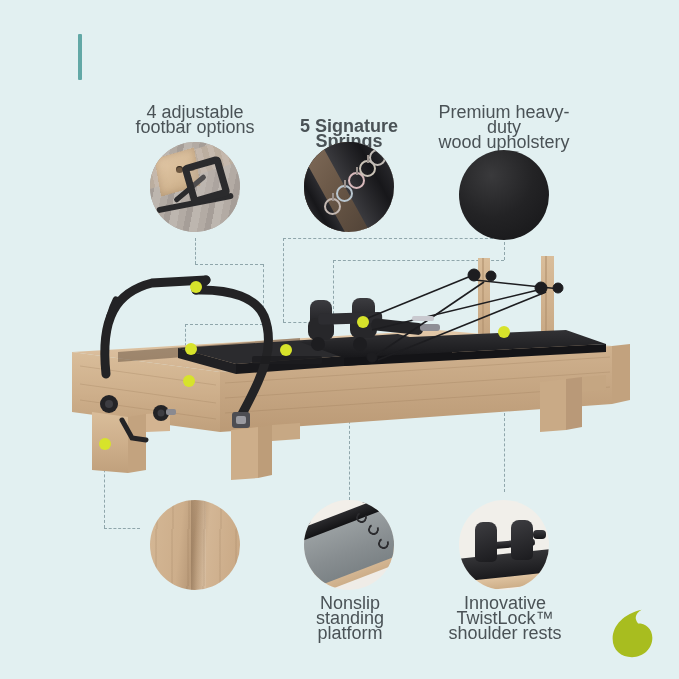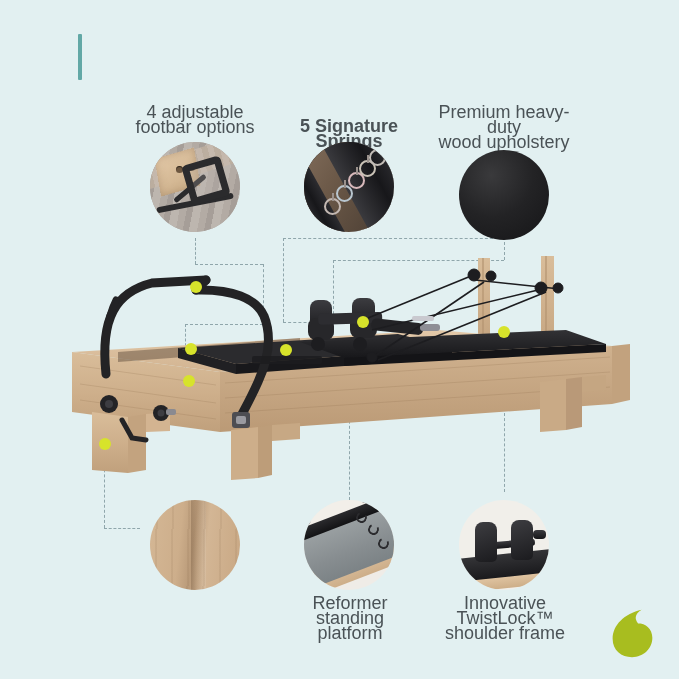--- a/index.html
+++ b/index.html
@@ -317,36 +317,36 @@
     <div class="circle-inner img-platform">
       <div class="pf-wood"></div>
       <div class="pf-grey"></div>
       <div class="pf-black"></div>
       <div class="pf-white"></div>
       <div class="pf-hook" style="left:52px; top:12px; transform:rotate(20deg);"></div>
       <div class="pf-hook" style="left:64px; top:24px; transform:rotate(20deg);"></div>
       <div class="pf-hook" style="left:74px; top:38px; transform:rotate(20deg);"></div>
     </div>
   </div>
-  <div class="callout-label" style="left:288px; top:596px; width:124px;">Reformer standing
+  <div class="callout-label" style="left:288px; top:596px; width:124px;">Nonslip standing
 platform</div>
 
   <div class="circle" style="left:459px; top:500px; width:90px; height:90px;">
     <div class="circle-inner img-shoulder">
       <div class="sr-wood"></div>
       <div class="sr-carriage"></div>
       <div class="sr-crossbar" style="left:18px; top:41px; width:58px; height:7px; transform:rotate(-5deg);"></div>
       <div class="sr-pad" style="left:16px; top:22px;"></div>
       <div class="sr-pad" style="left:52px; top:20px;"></div>
       <div class="sr-crossbar" style="left:74px; top:30px; width:13px; height:9px; border-radius:4px;"></div>
     </div>
   </div>
   <div class="callout-label" style="left:438px; top:596px; width:134px;">Innovative
 TwistLock™
-shoulder frame</div>
+shoulder rests</div>
 
   <svg class="product" viewBox="0 0 679 679">
     <defs>
       <linearGradient id="gWoodTop" x1="0" y1="0" x2="0" y2="1">
         <stop offset="0%" stop-color="#e3c9a9"></stop>
         <stop offset="100%" stop-color="#d2b491"></stop>
       </linearGradient>
       <linearGradient id="gWoodSide" x1="0" y1="0" x2="0" y2="1">
         <stop offset="0%" stop-color="#d9bd9a"></stop>
         <stop offset="55%" stop-color="#cdae8a"></stop>

